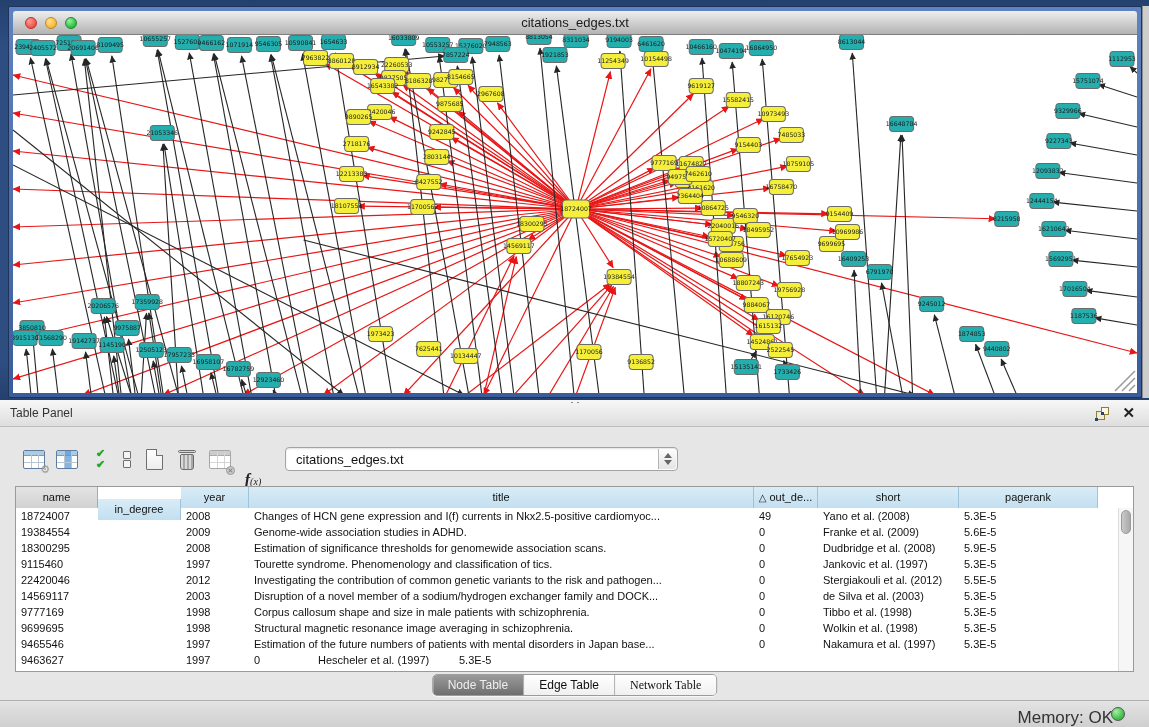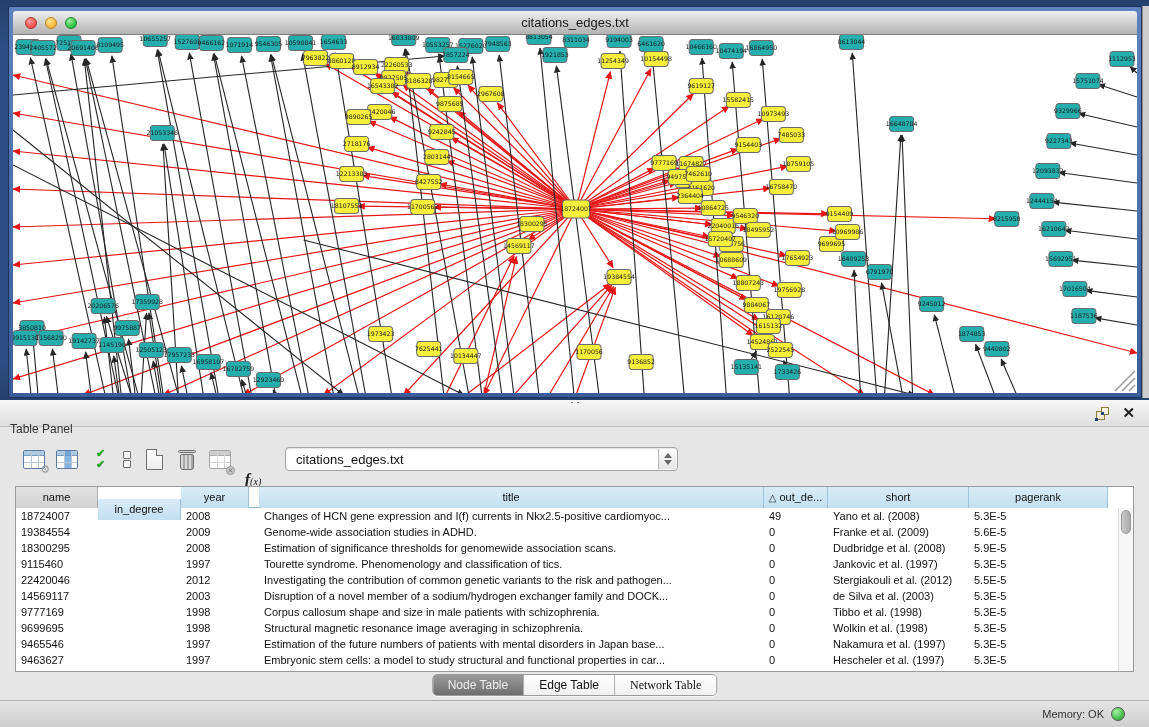--- a/index.html
+++ b/index.html
@@ -25,21 +25,21 @@
   .tl-green  { left:52px; background:radial-gradient(circle at 35% 30%, #9dec9d, #34c749 60%, #1f9a31); border:1px solid #1d8a2c; }
   .canvas { position:relative; width:1124px; height:358px; background:#ffffff; overflow:hidden; }
   .canvas svg { display:block; }
 
   
   .table-panel { position:absolute; left:0; top:400px; width:1149px; height:327px;
     background:#e6e6e6; }
   .panel-header { position:relative; height:27px;
     background:linear-gradient(#f7f7f7, #dedede);
     border-bottom:1px solid #bdbdbd; }
-  .panel-header .ph-title { position:absolute; left:10px; top:22px; font-size:12px; color:#333; }
+  .panel-header .ph-title { position:absolute; left:10px; top:6px; font-size:12px; color:#333; }
   .float-icon { position:absolute; right:40px; top:7px; width:13px; height:13px; cursor:default; }
   .float-icon .sq1 { position:absolute; left:0; bottom:0; width:9px; height:9px; border:1px solid #8b7d3a; background:#f0ead0; }
   .float-icon .sq2 { position:absolute; right:0; top:0; width:8px; height:8px; border:1px solid #8b7d3a; background:#fbf7e2; }
   .float-icon .dot1,.float-icon .dot2 { position:absolute; width:3px; height:3px; background:#27407c; }
   .float-icon .dot1 { left:-1px; bottom:-1px; } .float-icon .dot2 { right:5px; top:5px; }
   .close-icon { position:absolute; right:14px; top:4px; font-size:15px; font-weight:bold; color:#222; line-height:18px; }
   .splitter-handle { position:absolute; left:569px; top:0px; width:12px; height:5px;
     background:radial-gradient(circle 1.4px at 3px 2.5px, #8a8a8a 60%, transparent 62%),
                radial-gradient(circle 1.4px at 9px 2.5px, #8a8a8a 60%, transparent 62%); }
 
@@ -91,39 +91,39 @@
   .t-header { display:flex; height:21px; border-bottom:1px solid #8fb7cf; }
   .t-hcell { flex:none; height:21px; line-height:20px; text-align:center; font-size:11px; color:#111;
     background:linear-gradient(#d9ecf7,#c2dff0); border-right:1px solid #9fc4da; overflow:hidden; white-space:nowrap; }
   .t-hcell.gray { background:linear-gradient(#e3e3e3,#d2d2d2); border-right:1px solid #ababab; }
   .t-hcell.filler { background:#ffffff; border-right:none; flex:1; }
   .t-hcell .sortg { font-size:10px; margin-right:3px; color:#222; }
   .t-body { position:relative; }
   .t-row { display:flex; height:16px; }
   .t-cell { flex:none; font-size:11px; color:#111; line-height:16px; padding-left:5px;
     white-space:nowrap; overflow:hidden; }
-  .c0{width:82px;} .c1{width:83px;margin-top:12px;} .c2{width:68px;} .c3{width:505px;margin-left:10px;} .c4{width:64px;} .c5{width:141px;} .c6{width:139px;}
+  .c0{width:82px;} .c1{width:83px;margin-top:12px;} .c2{width:68px;} .c3{width:505px;} .c4{width:64px;} .c5{width:141px;} .c6{width:139px;}
   .vscroll { position:absolute; right:0; top:21px; bottom:0; width:15px;
     background:#f6f6f6; border-left:1px solid #dcdcdc; }
   .vthumb { position:absolute; left:2px; top:2px; width:10px; height:24px; border-radius:5px;
     background:linear-gradient(90deg,#c9c9c9,#a9a9a9); border:1px solid #9b9b9b; }
 
   
   .tabs { position:absolute; left:50%; transform:translateX(-50%); top:274px; height:22px;
     display:flex; border:1px solid #9b9b9b; border-radius:5px; overflow:hidden;
     box-shadow:0 1px 0 rgba(255,255,255,.7); }
   .tab { padding:0 15px; font-size:12px; line-height:21px; color:#111;
     background:linear-gradient(#ffffff,#f0f0f0); border-right:1px solid #a8a8a8; }
   .tab:last-child { border-right:none;font-family:Liberation Serif, serif; }
   .tab.active { background:linear-gradient(#9a9a9a,#6f6f6f); color:#eeeeee; }
 
   
   .statusbar { position:absolute; left:0; bottom:0; width:1149px; height:27px;
     background:linear-gradient(#e3e3e3,#cfcfcf); border-top:1px solid #b0b0b0; }
-  .mem-label { position:absolute; right:45px; top:7px; font-size:11px; color:#333; }
+  .mem-label { position:absolute; right:36px; top:7px; font-size:17px; color:#333; }
   .mem-dot { position:absolute; right:24px; top:6px; width:14px; height:14px; border-radius:50%;
     background:radial-gradient(circle at 35% 30%, #a6eda6, #46c24c 60%, #2e9e34); border:1px solid #555; }
 </style>
 </head>
 <body>
 
 <div class="desktop">
   <div class="net-window">
     <div class="titlebar">
       <span class="tl tl-red"></span>
@@ -962,21 +962,20 @@
           <div class="t-cell c2">1997</div>
           <div class="t-cell c3">Estimation of the future numbers of patients with mental disorders in Japan base...</div>
           <div class="t-cell c4">0</div>
           <div class="t-cell c5">Nakamura et al. (1997)</div>
           <div class="t-cell c6">5.3E-5</div>
         </div>
         <div class="t-row">
           <div class="t-cell c0">9463627</div>
           <div class="t-cell c1">1</div>
           <div class="t-cell c2">1997</div>
-          <div class="t-cell c3">Embryonic stem cells: a model to study structural and functional properties in car...</div>
           <div class="t-cell c4">0</div>
           <div class="t-cell c5">Hescheler et al. (1997)</div>
           <div class="t-cell c6">5.3E-5</div>
         </div>
       </div>
     <div class="vscroll">
       <div class="vthumb"></div>
     </div>
   </div>
 

